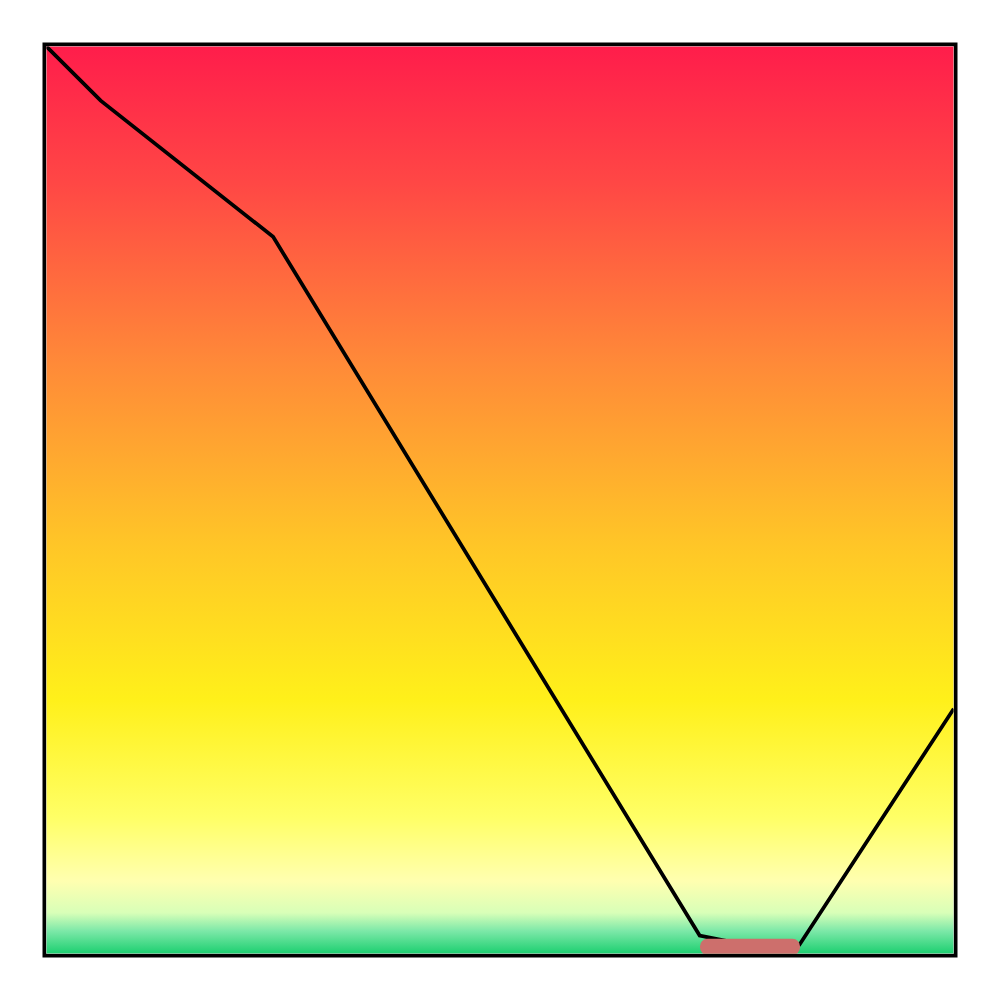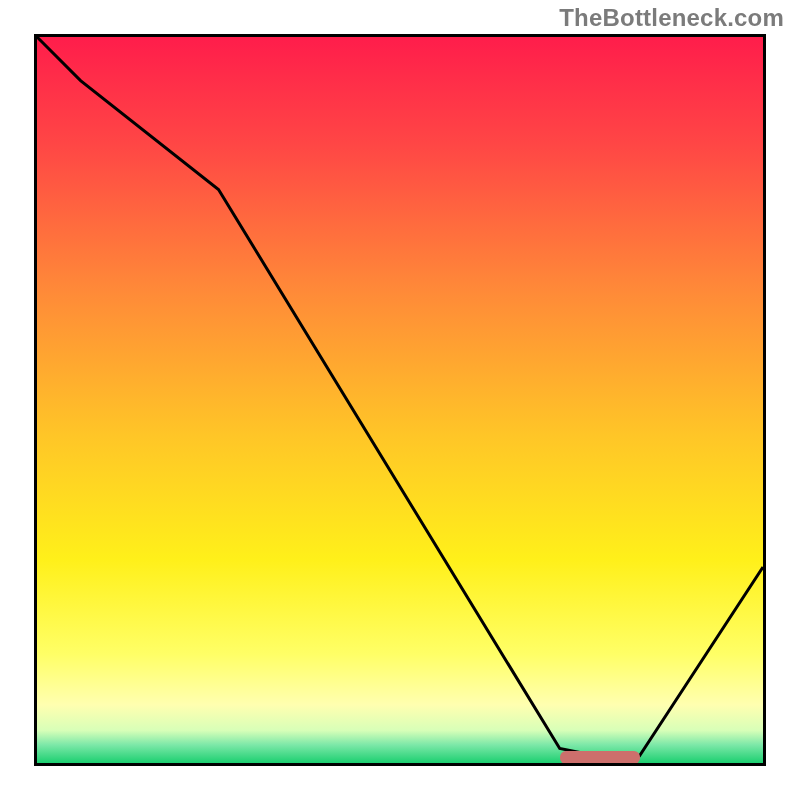--- a/index.html
+++ b/index.html
@@ -52,21 +52,20 @@
     height: 13px;
     border-radius: 6px;
     background: #cd6f6c;
     pointer-events: none;
   }
 </style>
 </head>
 <body>
 <div class="wrap">
 
-  <div class="watermark">TheBottleneck.com</div>
 
   <div class="plot-frame">
 
     <svg class="gradient" viewBox="0 0 100 100" preserveAspectRatio="none">
       <defs>
         <linearGradient id="bg" x1="0" y1="0" x2="0" y2="1">
             <stop offset="0.00%" stop-color="#ff1d4b"></stop>
             <stop offset="15.00%" stop-color="#ff4745"></stop>
             <stop offset="35.00%" stop-color="#ff8a38"></stop>
             <stop offset="55.00%" stop-color="#ffc627"></stop>

